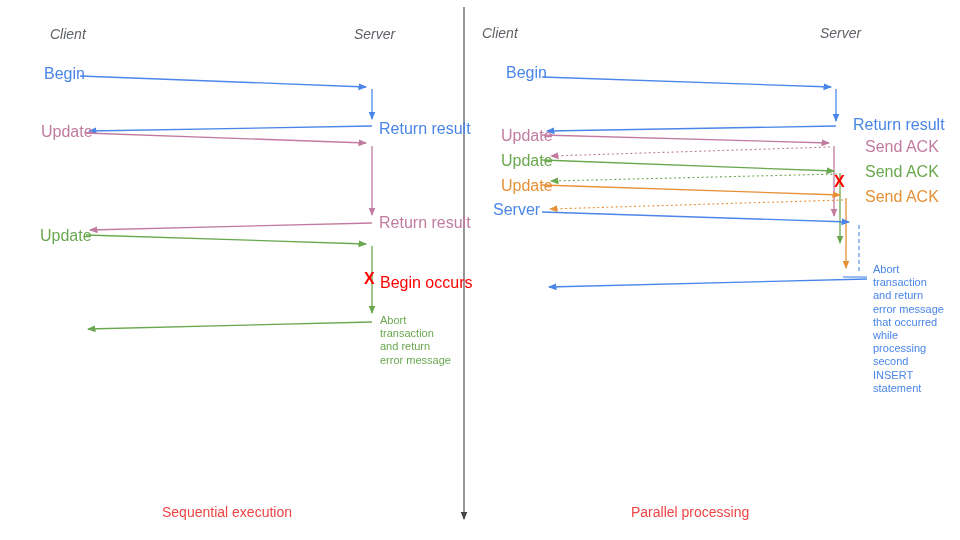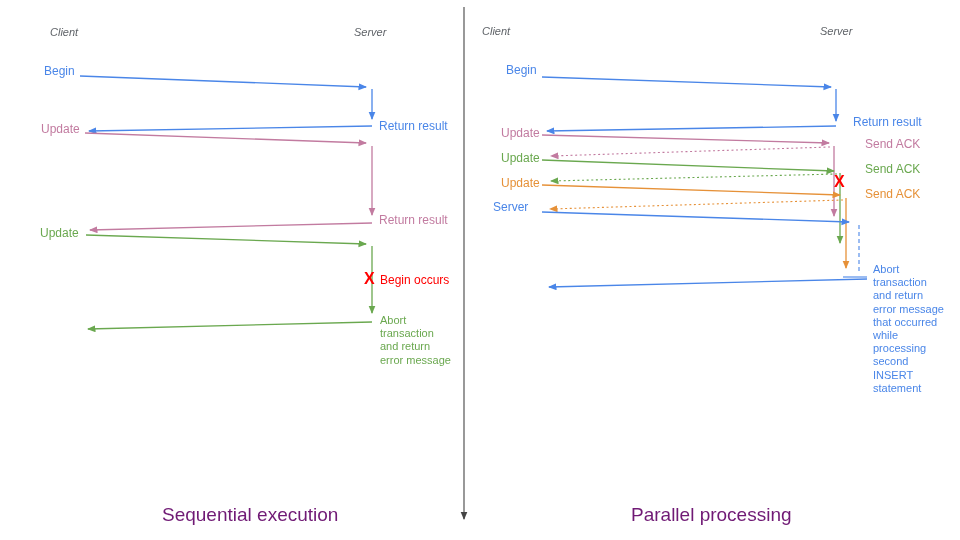--- a/index.html
+++ b/index.html
@@ -4,23 +4,23 @@
 <style>
   html,body{margin:0;padding:0;background:#ffffff;}
   .canvas{
     position:relative;
     width:960px;height:540px;
     background:#ffffff;
     font-family:"Liberation Sans", sans-serif;
     overflow:hidden;
   }
   .canvas svg{position:absolute;left:0;top:0;}
-  .lbl{position:absolute;font-size:12px;line-height:1.15;white-space:nowrap;}
-  .hdr{position:absolute;font-size:11px;font-style:italic;color:#5f6368;white-space:nowrap;}
-  .cap{position:absolute;font-size:19px;color:#701a75;white-space:nowrap;}
+  .lbl{position:absolute;font-size:16px;line-height:1.15;white-space:nowrap;}
+  .hdr{position:absolute;font-size:14px;font-style:italic;color:#5f6368;white-space:nowrap;}
+  .cap{position:absolute;font-size:14px;color:#ef4444;white-space:nowrap;}
   .multi{position:absolute;font-size:11px;line-height:13.2px;white-space:pre-line;}
   .errx{position:absolute;font-size:16px;font-weight:bold;color:#ff0000;line-height:1;}
   .timelbl{position:absolute;font-size:12px;color:#222222;white-space:nowrap;}
   .c-blue{color:#4a86e8;}
   .c-pink{color:#c27ba0;}
   .c-green{color:#6aa84f;}
   .c-orange{color:#e69138;}
   .c-red{color:#ff0000;}
   .st-blue{stroke:#4a86e8;}
   .st-pink{stroke:#c27ba0;}

